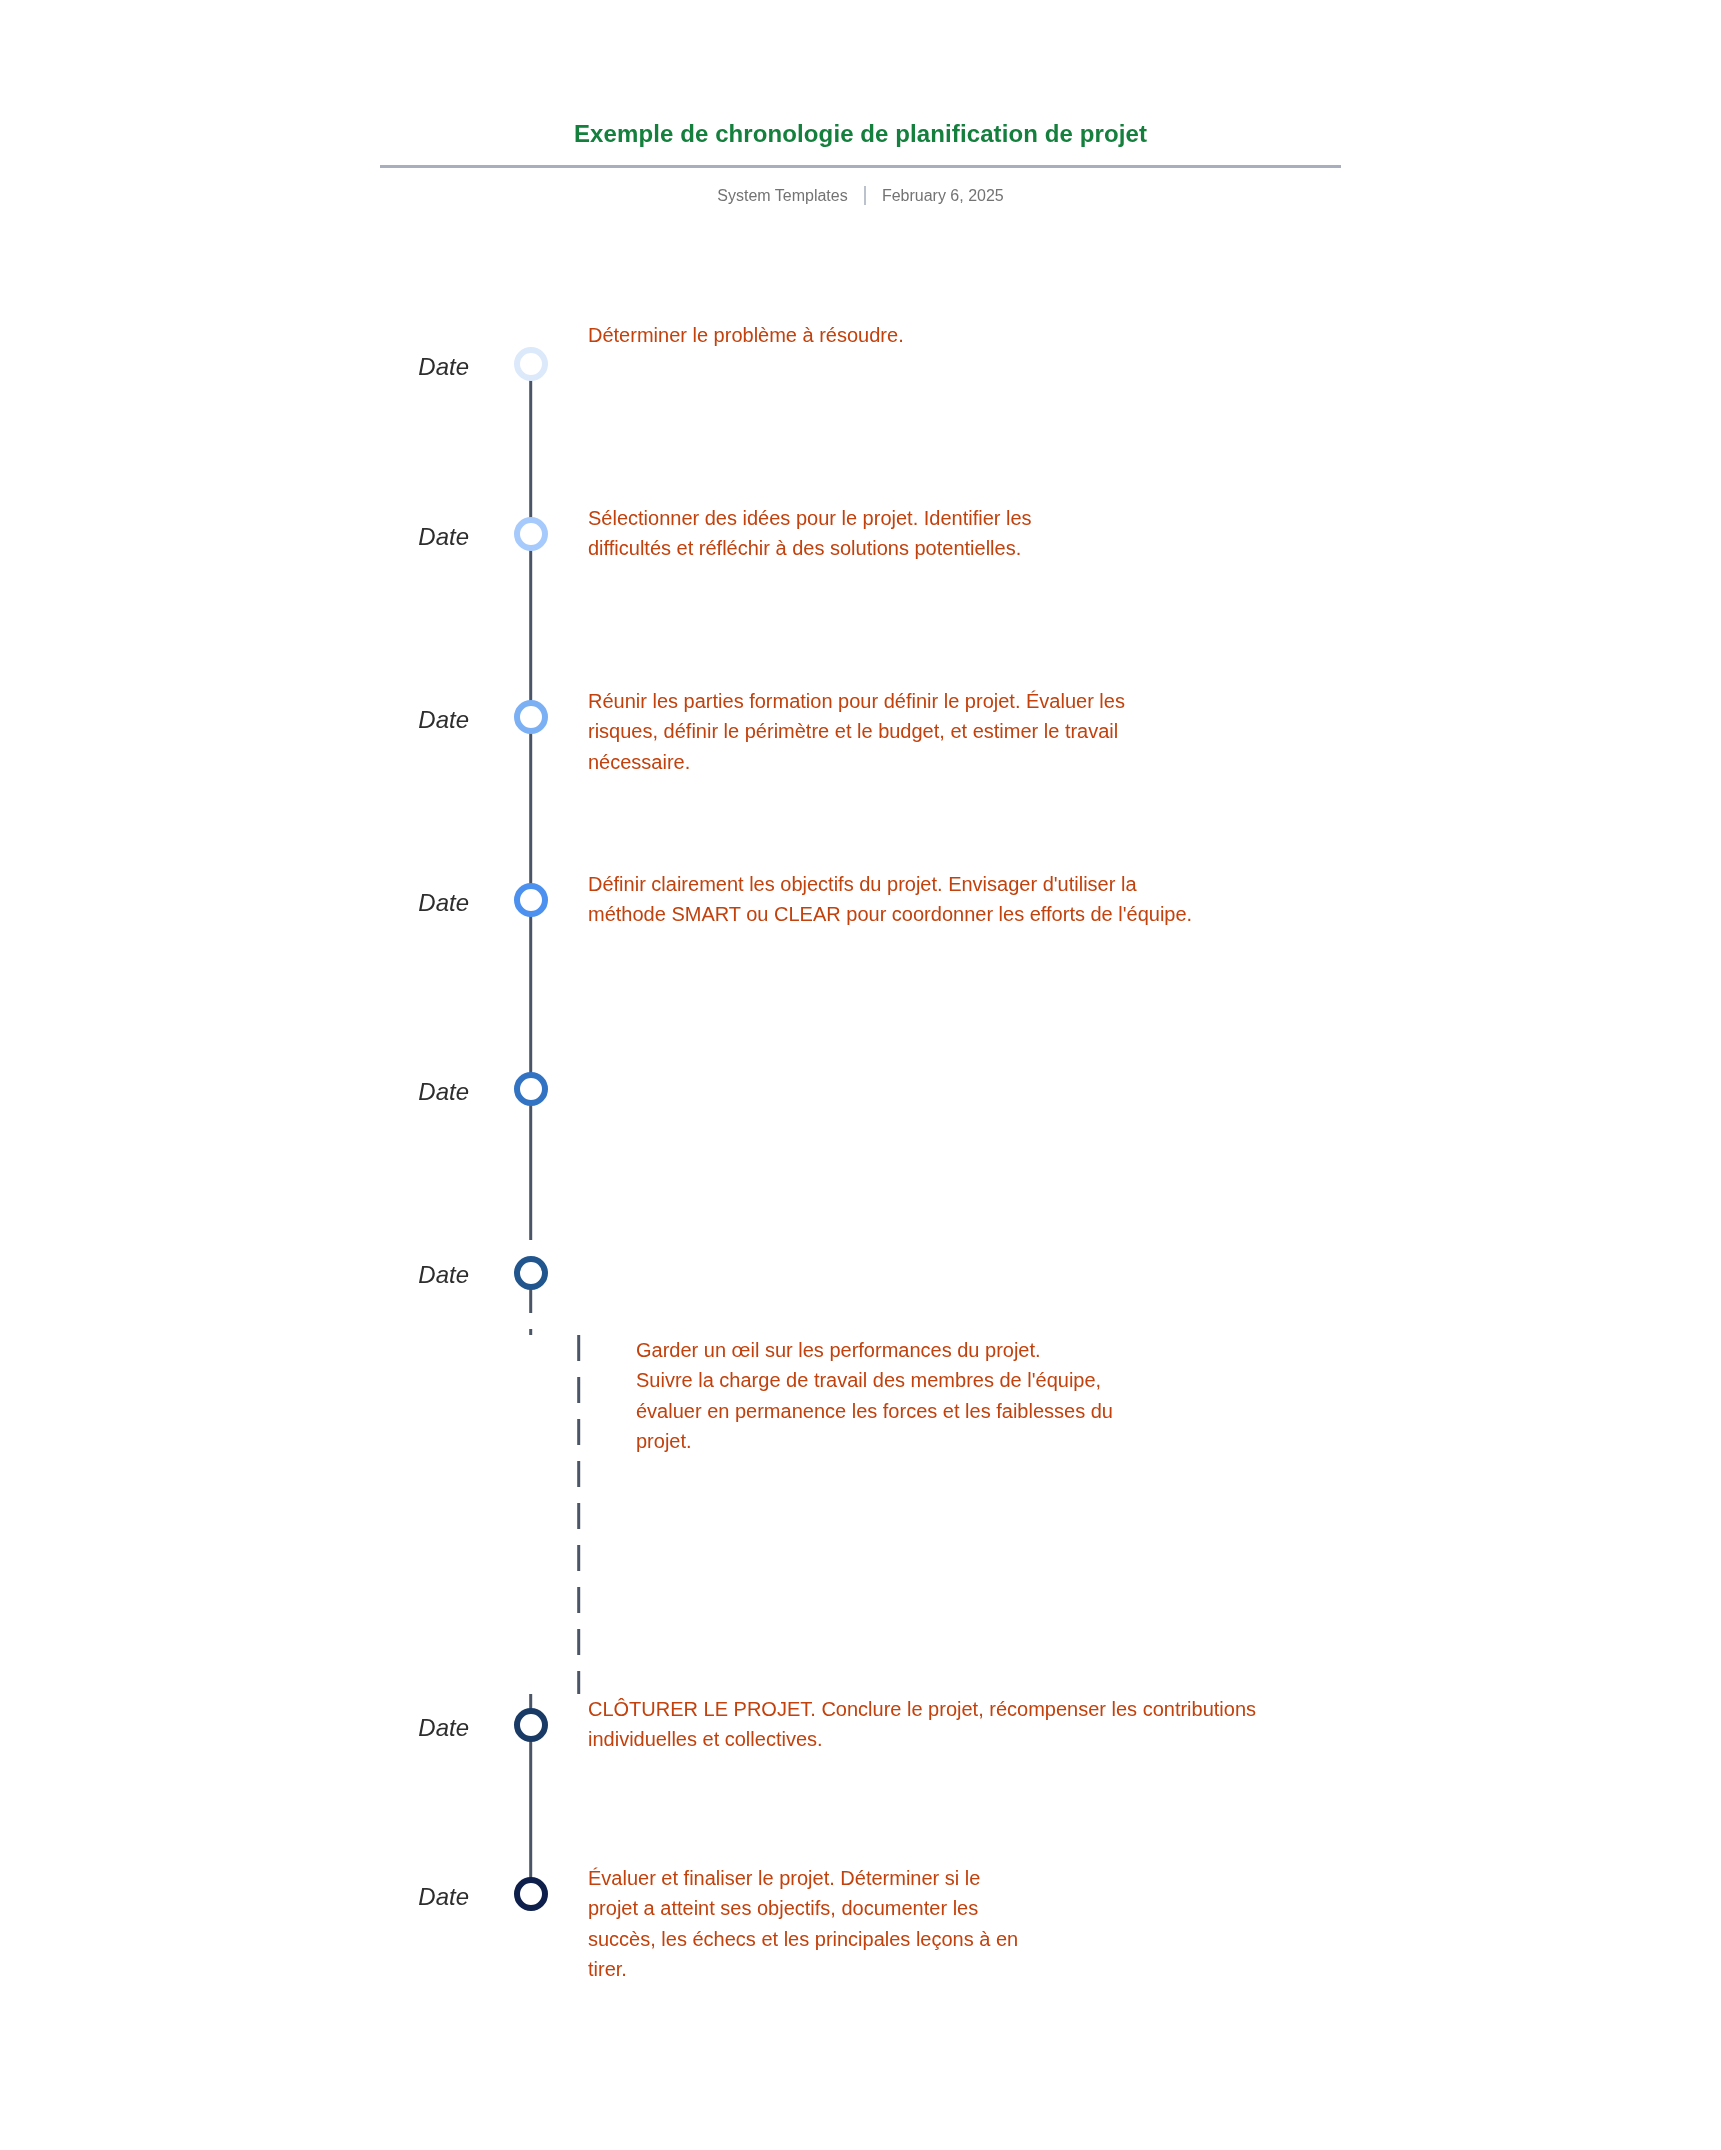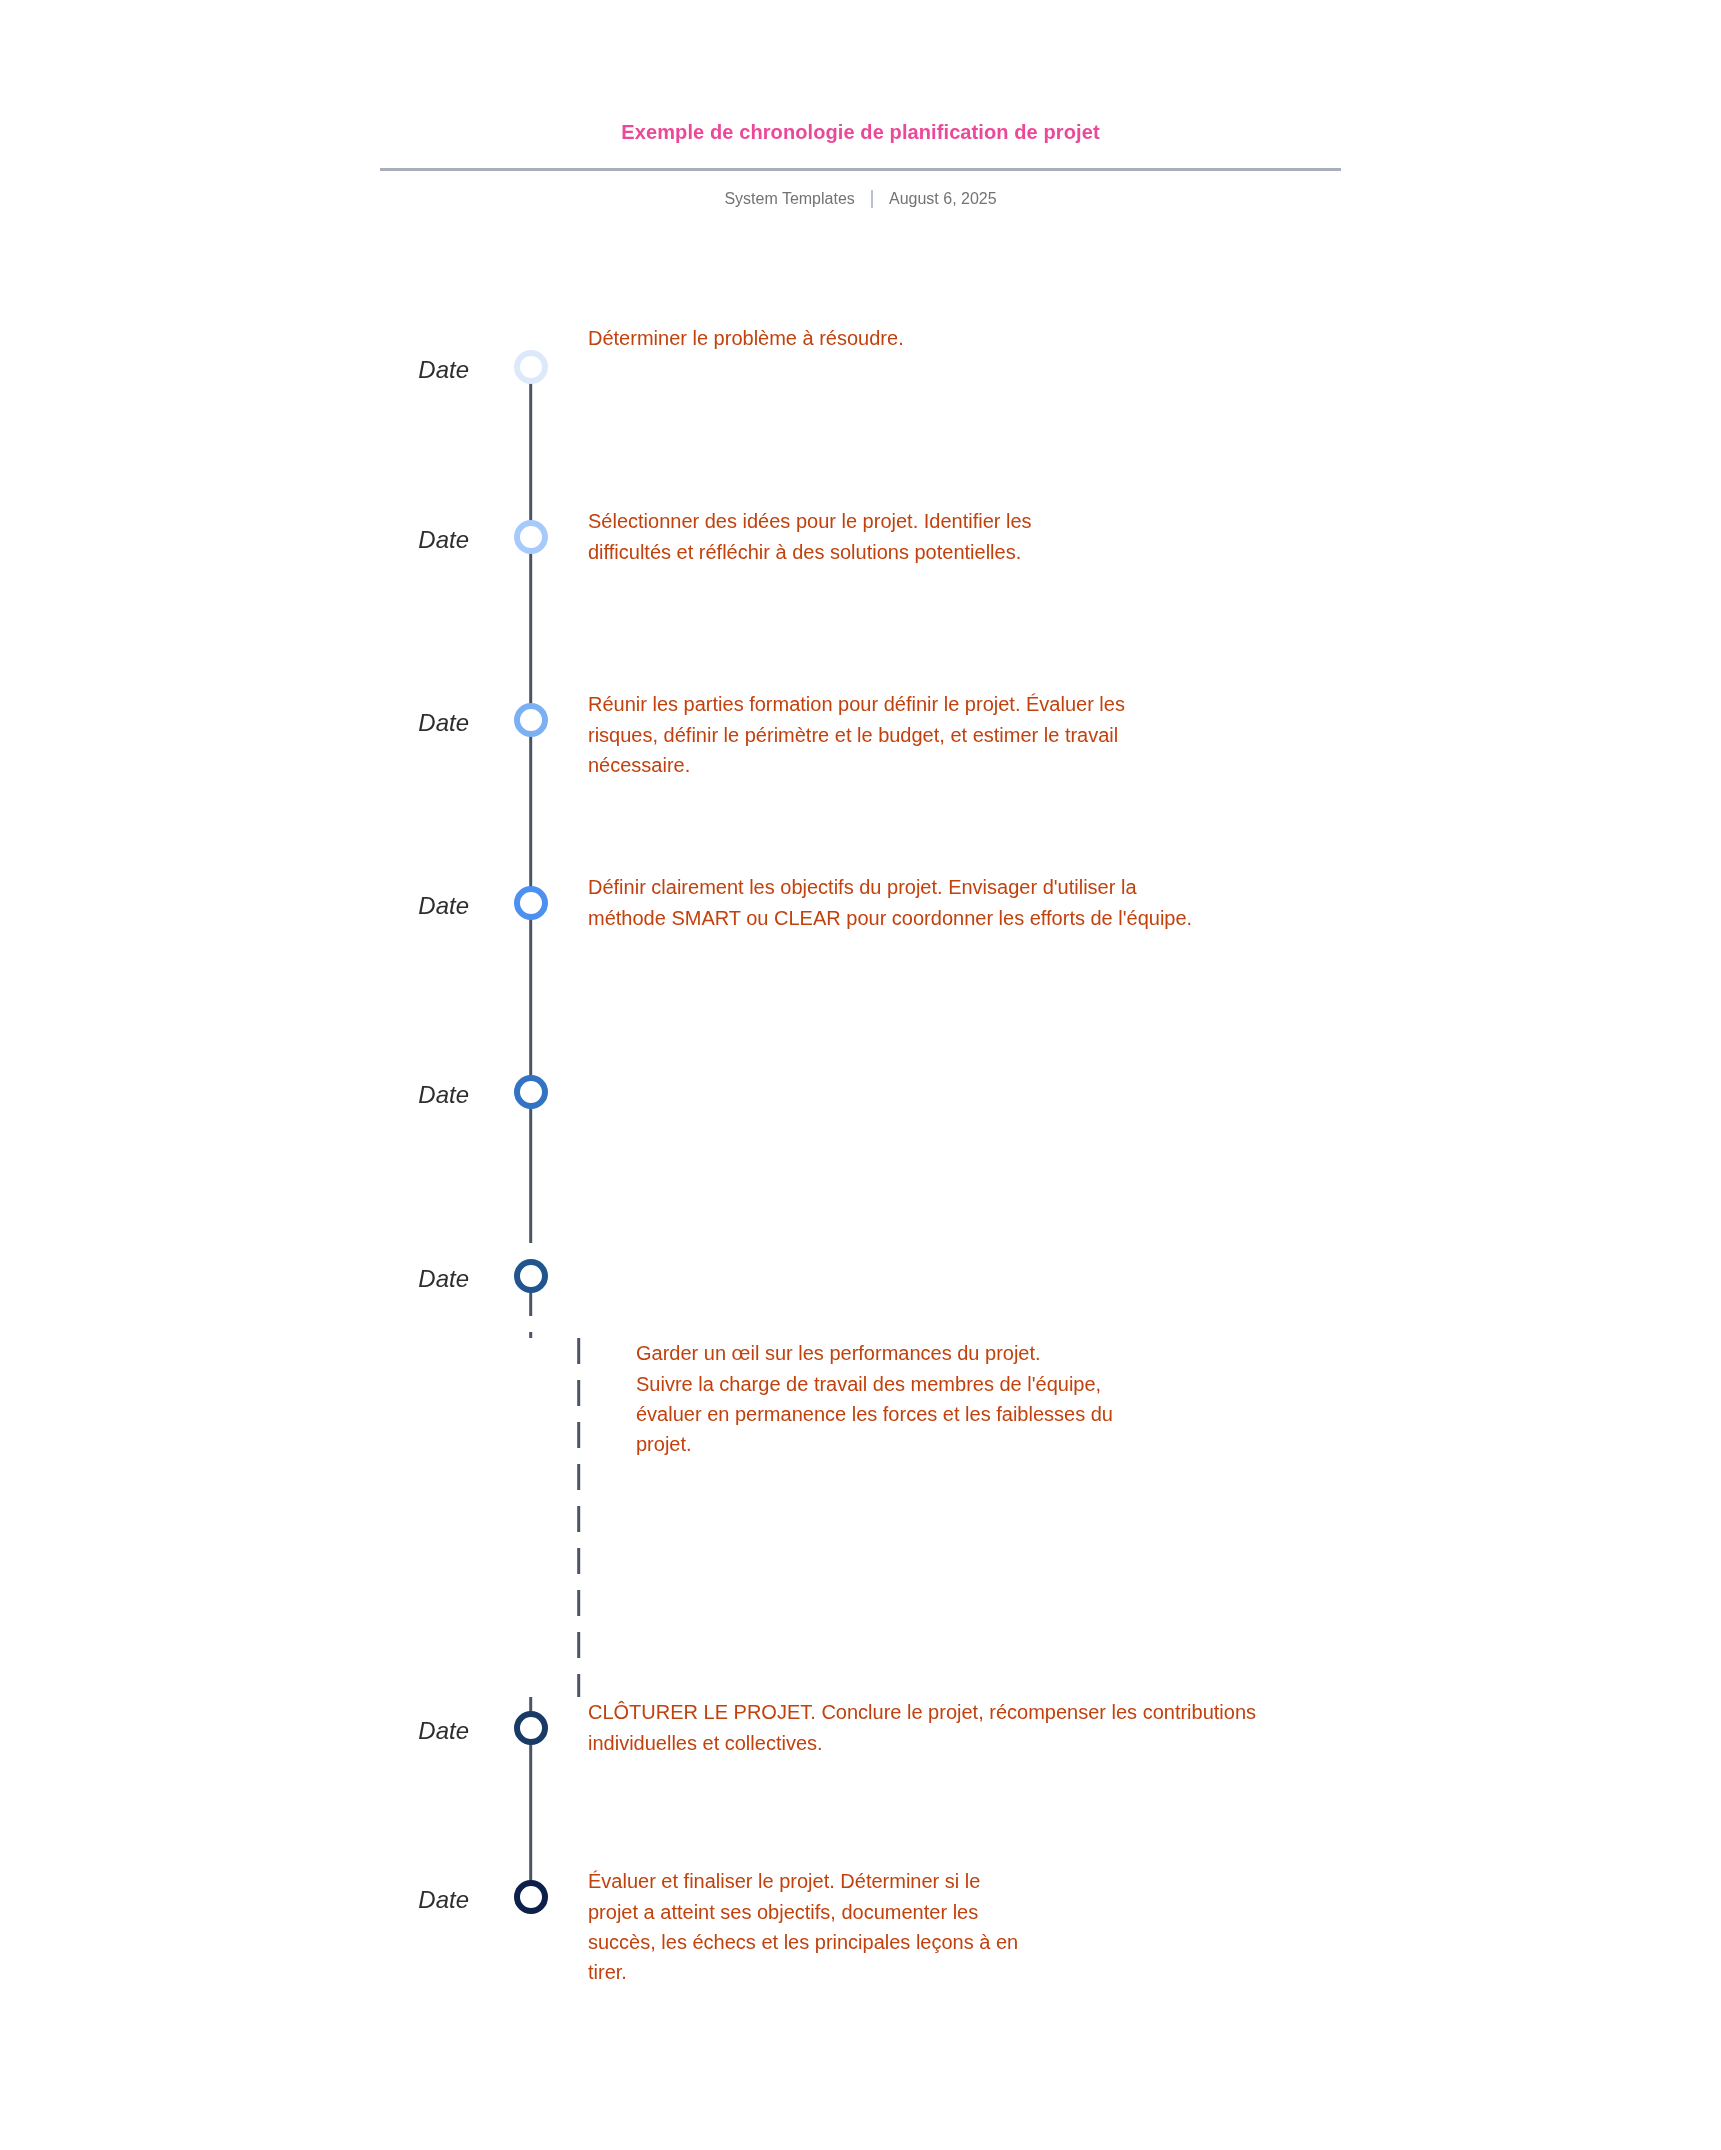--- a/index.html
+++ b/index.html
@@ -17,26 +17,26 @@
   }
 
   
   .doc-header {
     width: 961px;
     margin: 0 auto;
     padding-top: 120px;
     text-align: center;
   }
   .doc-title {
-    font-size: 20px;
+    font-size: 24px;
     font-weight: bold;
-    color: #ec4899;
+    color: #15803d;
     letter-spacing: 0.1px;
     line-height: 1.2;
-    padding-bottom: 24px;
+    padding-bottom: 16px;
     border-bottom: 3.6px solid #a8aebb;
   }
   .doc-meta {
     margin-top: 18.6px;
     font-size: 16px;
     color: #737373;
     display: flex;
     justify-content: center;
     align-items: center;
     gap: 0;
@@ -116,21 +116,21 @@
   }
 </style>
 </head>
 <body>
 
 <div class="doc-header">
   <div class="doc-title">Exemple de chronologie de planification de projet</div>
   <div class="doc-meta">
     <span>System Templates</span>
     <span class="meta-sep"></span>
-    <span>August 6, 2025</span>
+    <span>February 6, 2025</span>
   </div>
 </div>
 
 <div class="timeline" id="timeline">
     <div class="tl-row" style="min-height: 183px;">
       <div class="tl-date" style="padding-top: 33px;">Date</div>
       <div class="tl-marker-col">
         <div class="tl-rail" style="top: 44px;"></div>
         <div class="tl-dot" style="top: 27px; border: 6.5px solid rgb(220, 233, 251);"></div>
       </div>

